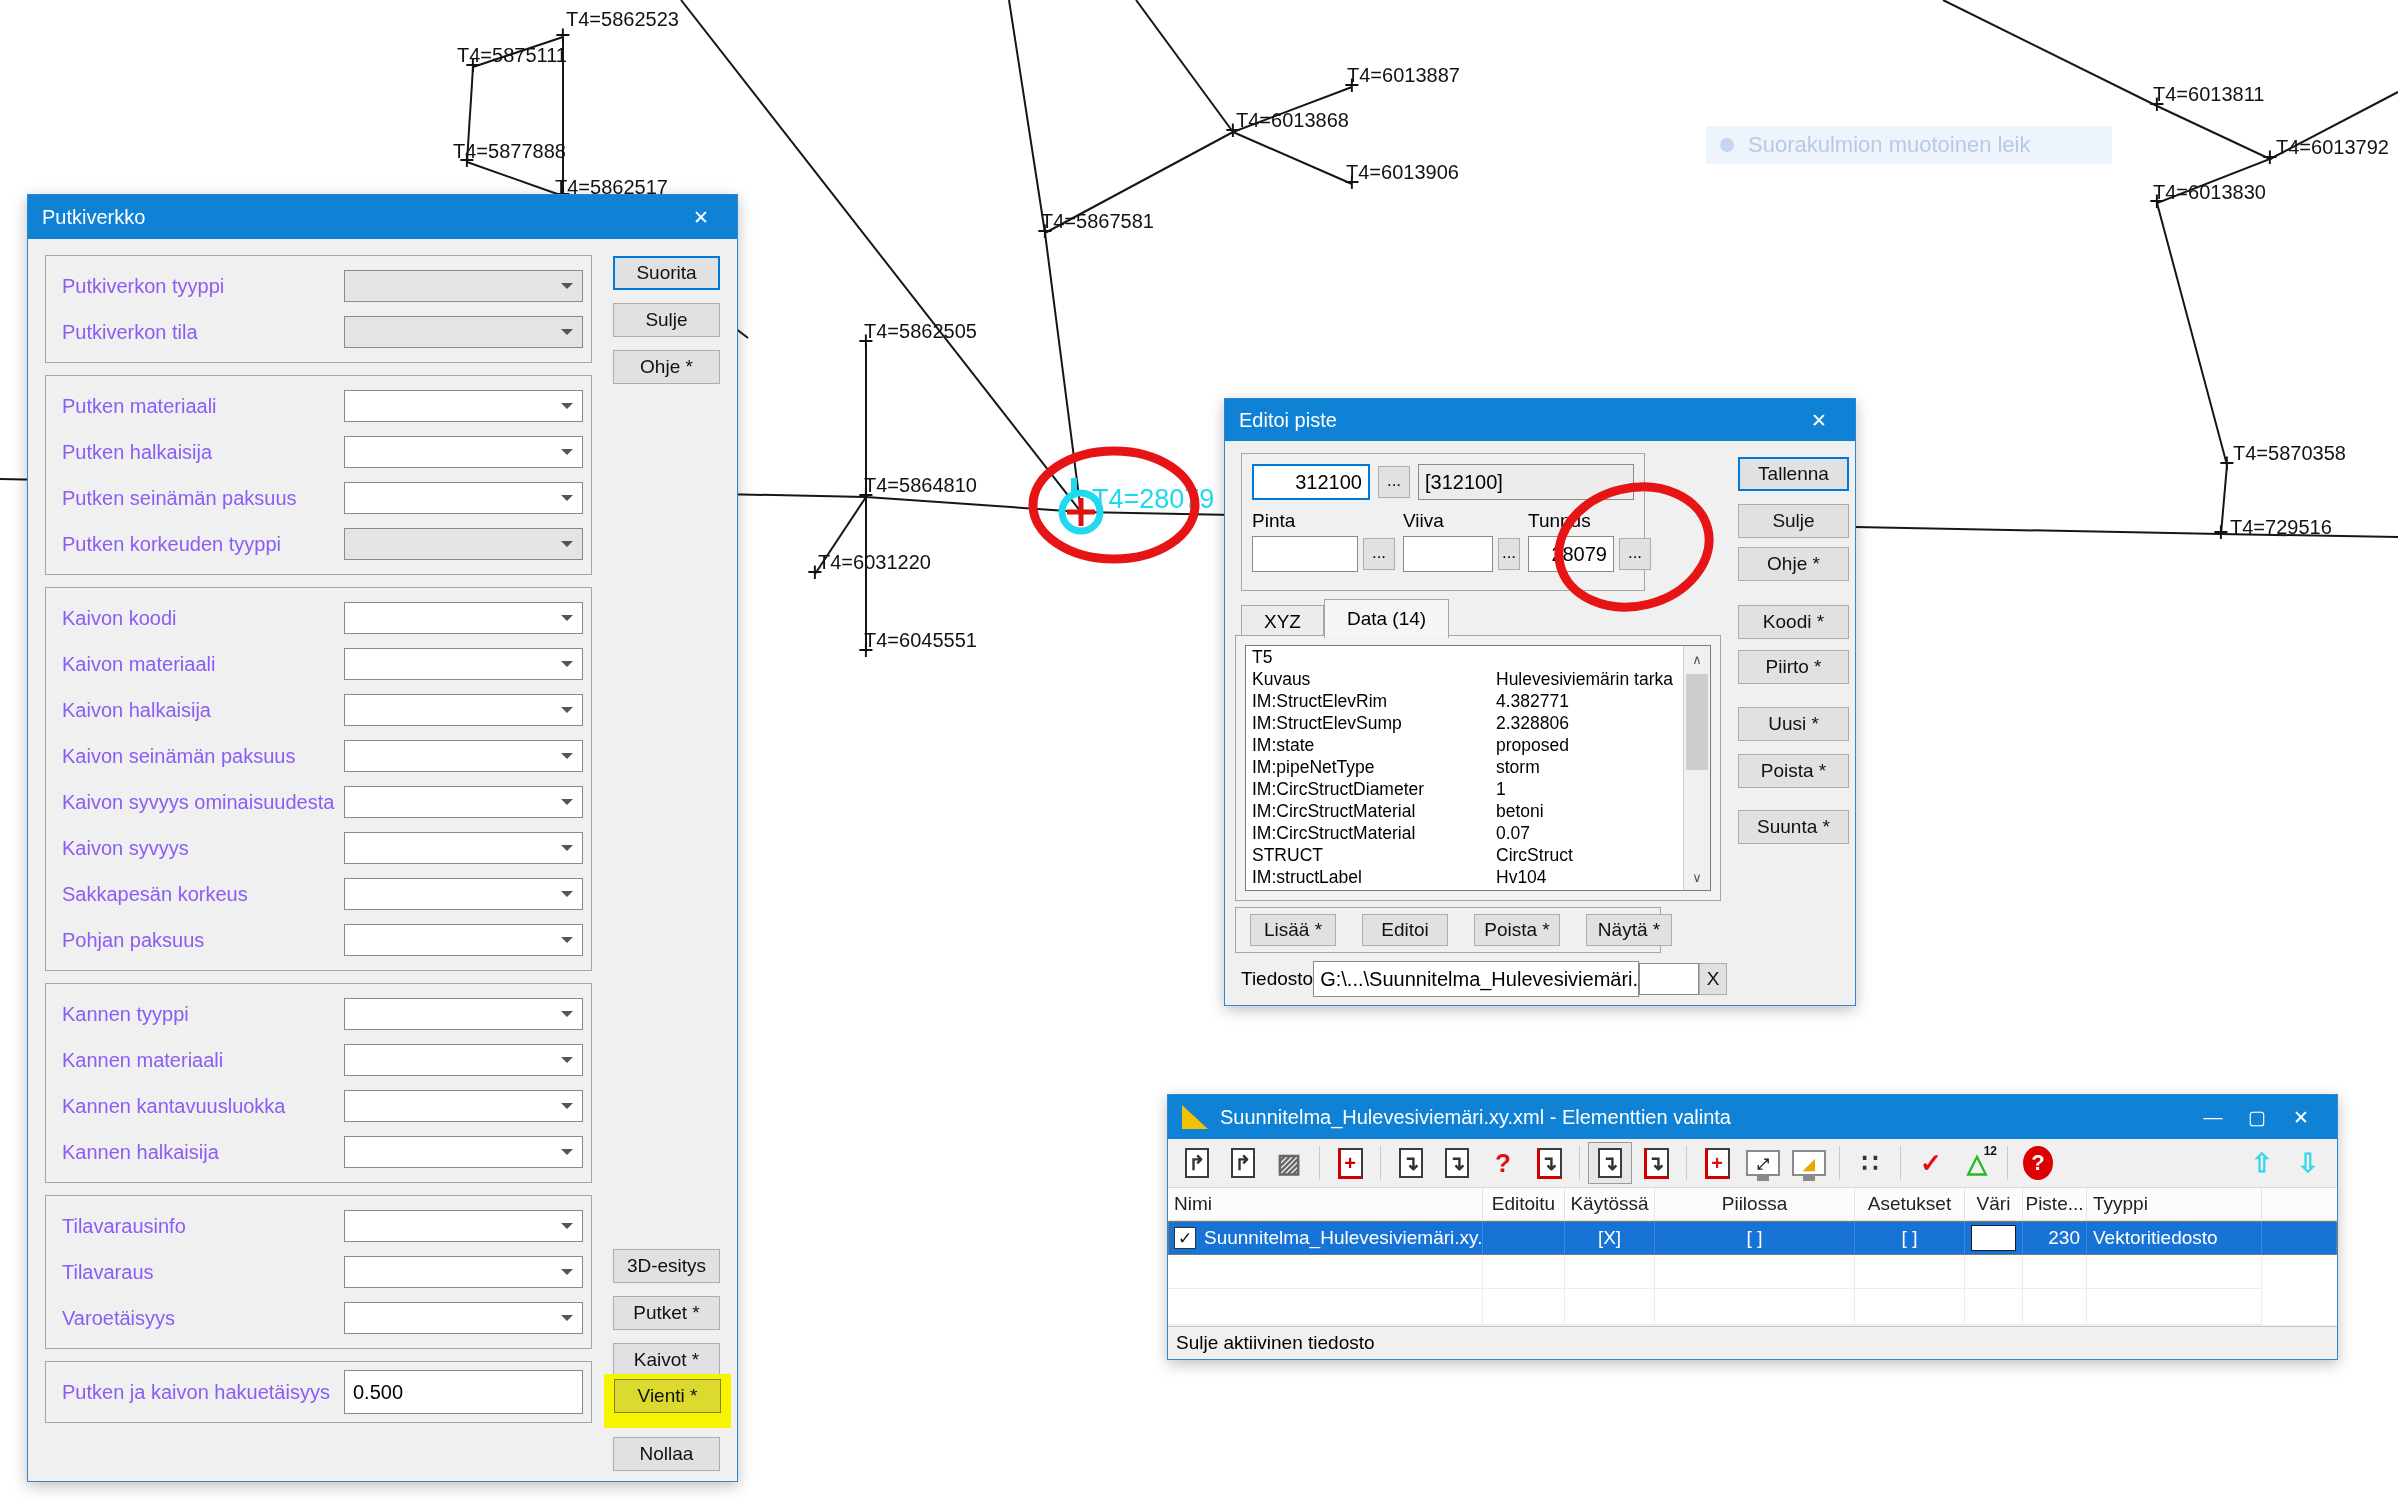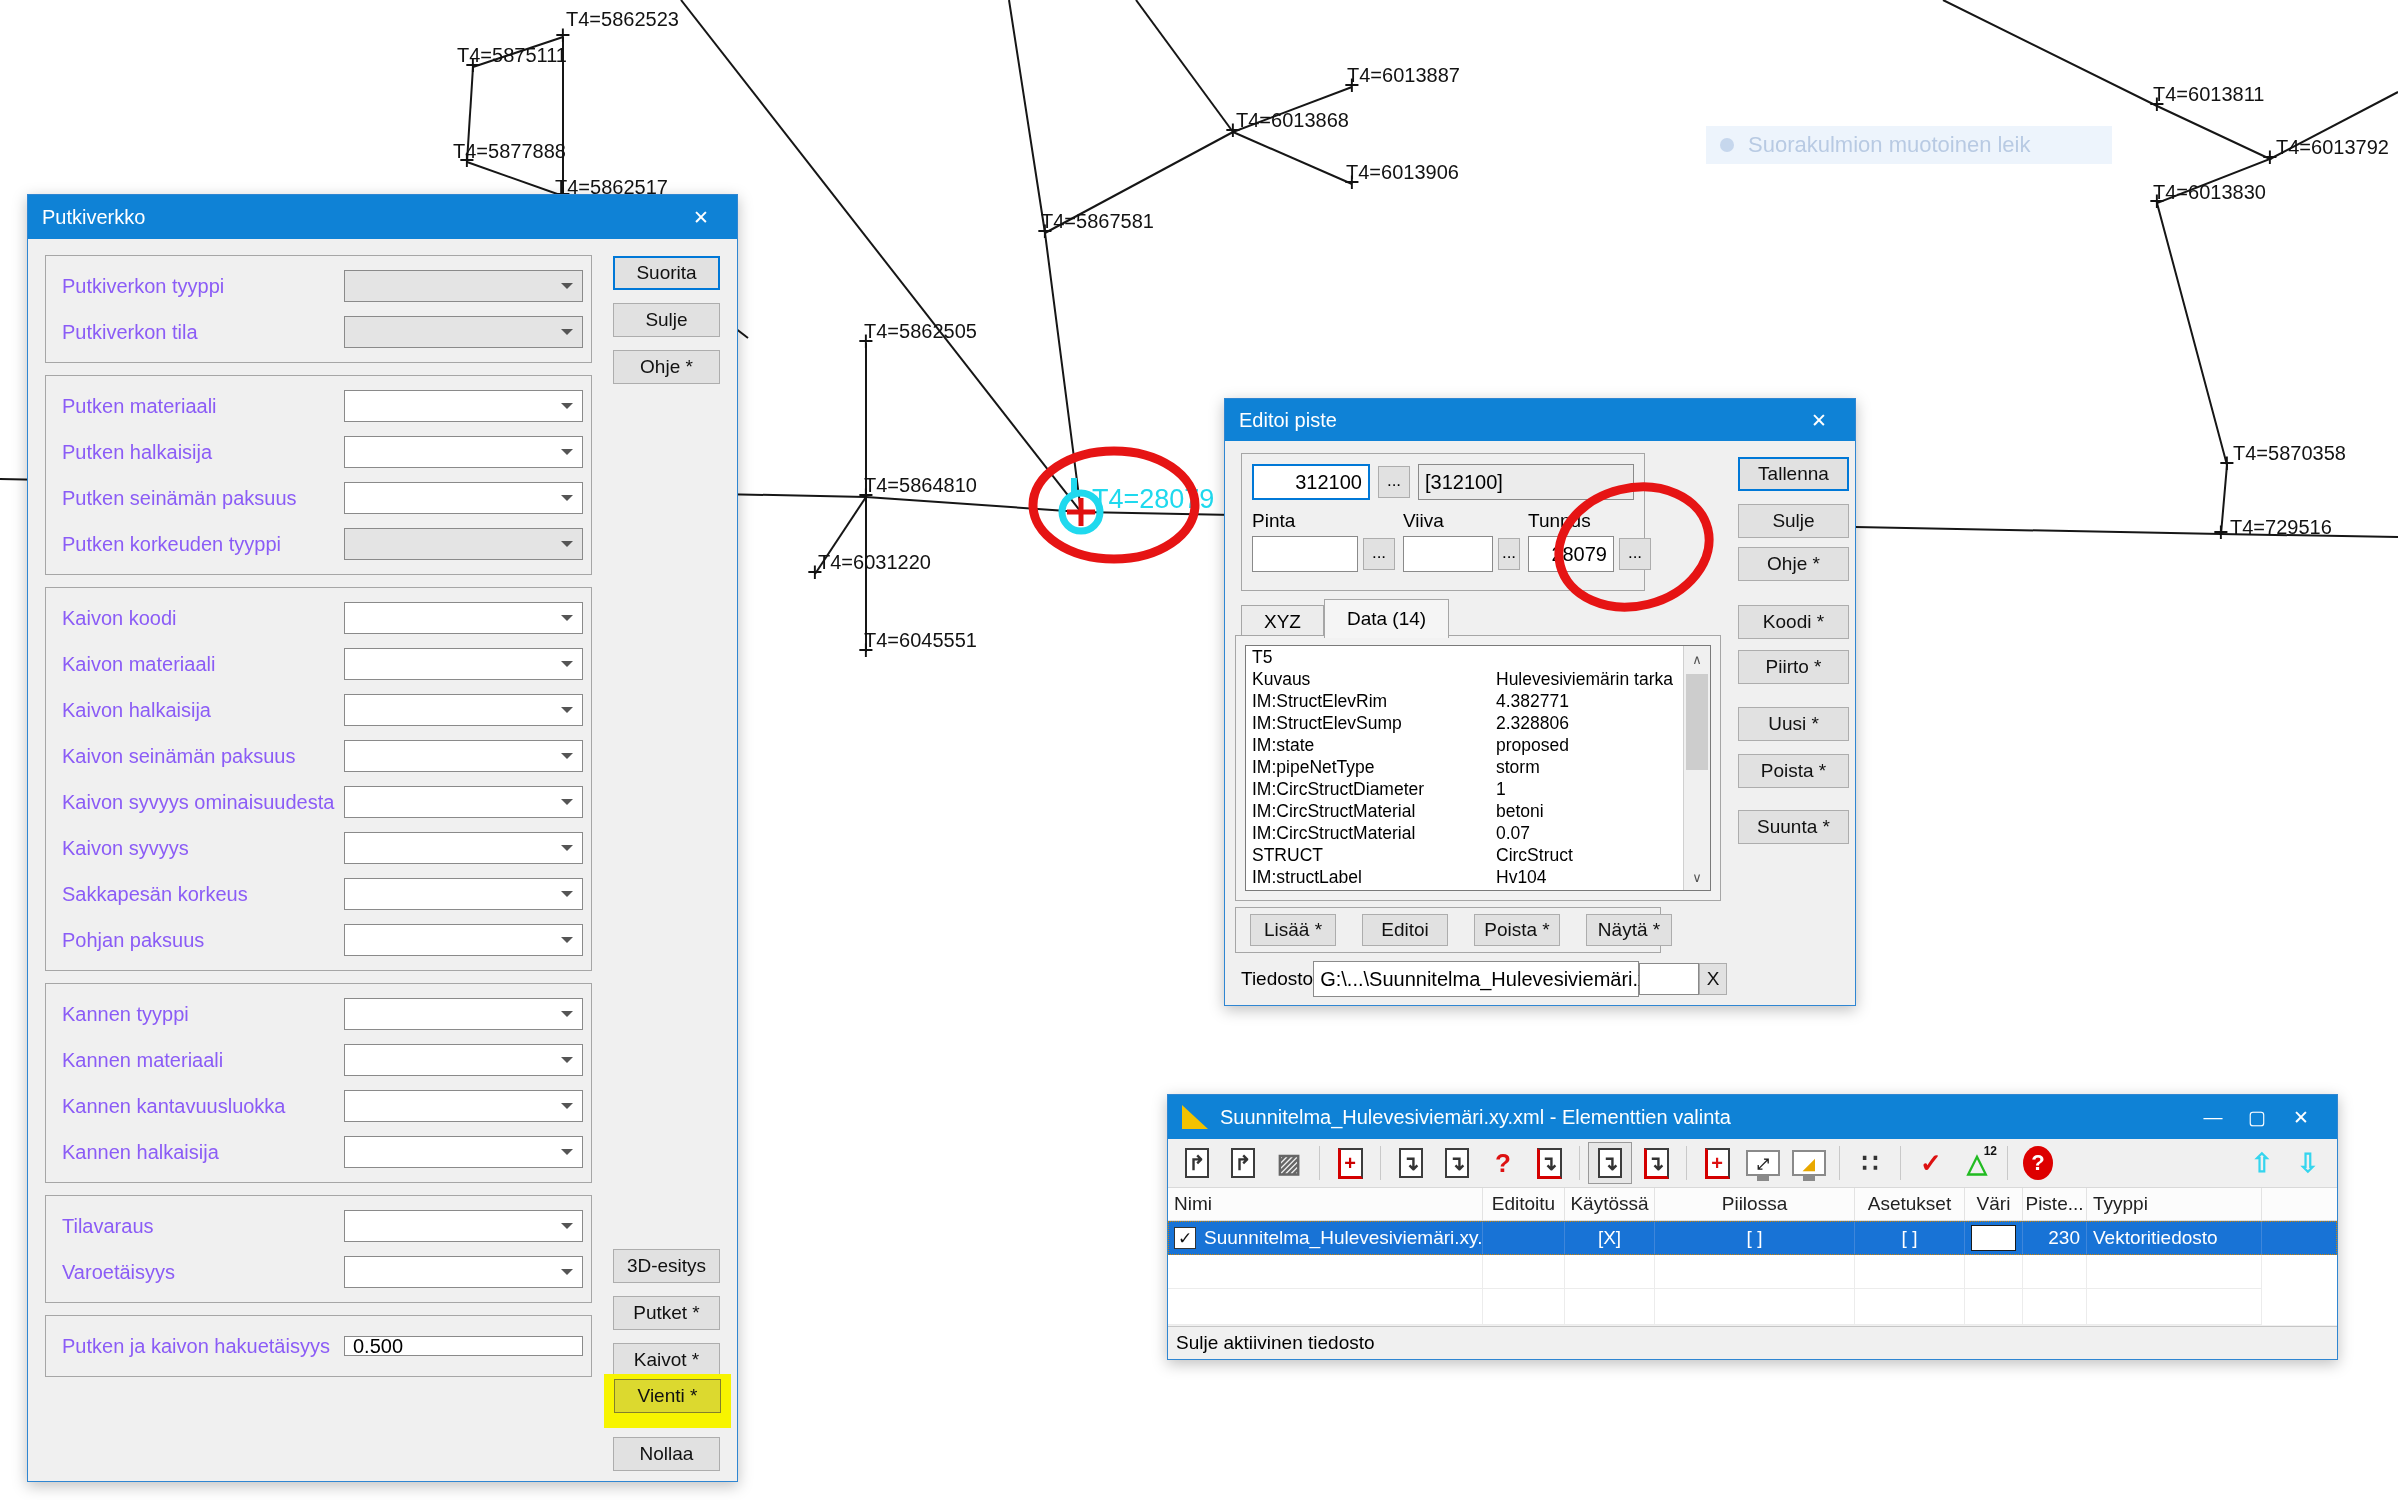--- a/index.html
+++ b/index.html
@@ -33,21 +33,21 @@
   }
   .btn.def{border:2px solid #0078d7;}
   
   #pv-body{position:absolute;left:0;top:46px;right:0;bottom:0;padding-top:14px;box-sizing:border-box;}
   .group{margin:0 145px 12px 17px;border:1px solid #a6a6a6;padding:7px 8px 7px 16px;background:#f0f0f0;}
   .frow{display:flex;align-items:center;height:46px;}
   .flabel{flex:0 0 282px;font-size:20px;color:#8b5cf6;}
   .combo{width:250px;height:32px;background:#fff;border:1px solid #8a8a8a;position:relative;box-sizing:border-box;}
   .combo.dis{background:#e4e4e4;}
   .combo .carrow{position:absolute;right:9px;top:12px;width:0;height:0;border:6px solid transparent;border-top-color:#555;}
-  .tinput{width:250px;height:20px;background:#fff;border:1px solid #8a8a8a;box-sizing:border-box;font-size:20px;display:flex;align-items:center;padding-left:8px;}
+  .tinput{width:250px;height:44px;background:#fff;border:1px solid #8a8a8a;box-sizing:border-box;font-size:20px;display:flex;align-items:center;padding-left:8px;}
   .cbx{width:24px;height:24px;background:#fff;border:1px solid #555;display:inline-block;box-sizing:border-box;margin-right:12px;}
   .cbl{flex:0 0 auto;}
   .sidecol{position:absolute;left:585px;width:107px;}
   .sidecol .btn{width:107px;height:34px;margin-bottom:13px;}
   #vienti-hl{position:absolute;left:576px;top:1179px;width:127px;height:54px;background:#f7f400;}
   #vienti-hl .btn{position:absolute;left:10px;top:5px;width:107px;height:34px;background:#dcd92f;border:1px solid #83802a;}
   
   #ep-grp1{position:absolute;left:16px;top:54px;width:404px;height:138px;border:1px solid #a6a6a6;box-sizing:border-box;padding:10px;}
   .ep-r1{display:flex;gap:8px;align-items:center;}
   .inp{background:#fff;border:1px solid #8a8a8a;box-sizing:border-box;height:36px;font-size:20px;display:flex;align-items:center;padding:0 6px;}
@@ -301,20 +301,26 @@
           </div>
           <div class="frow">
             <span class="flabel">Kannen halkaisija</span>
             <div class="combo">
               <span class="carrow"></span>
             </div>
           </div>
         </div>
         <div class="group">
           <div class="frow">
+            <span class="flabel">Tilavarausinfo</span>
+            <div class="combo">
+              <span class="carrow"></span>
+            </div>
+          </div>
+          <div class="frow">
             <span class="flabel">Tilavaraus</span>
             <div class="combo">
               <span class="carrow"></span>
             </div>
           </div>
           <div class="frow">
             <span class="flabel">Varoetäisyys</span>
             <div class="combo">
               <span class="carrow"></span>
             </div>

